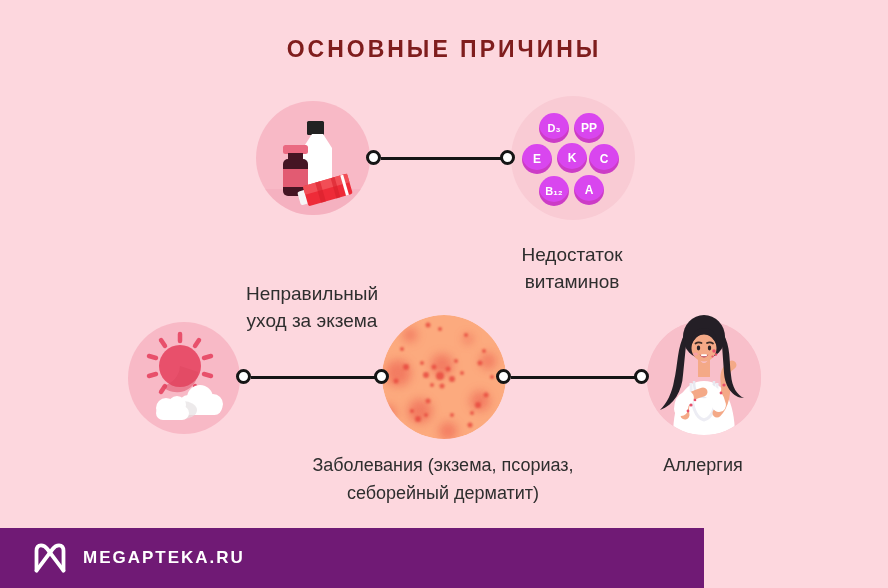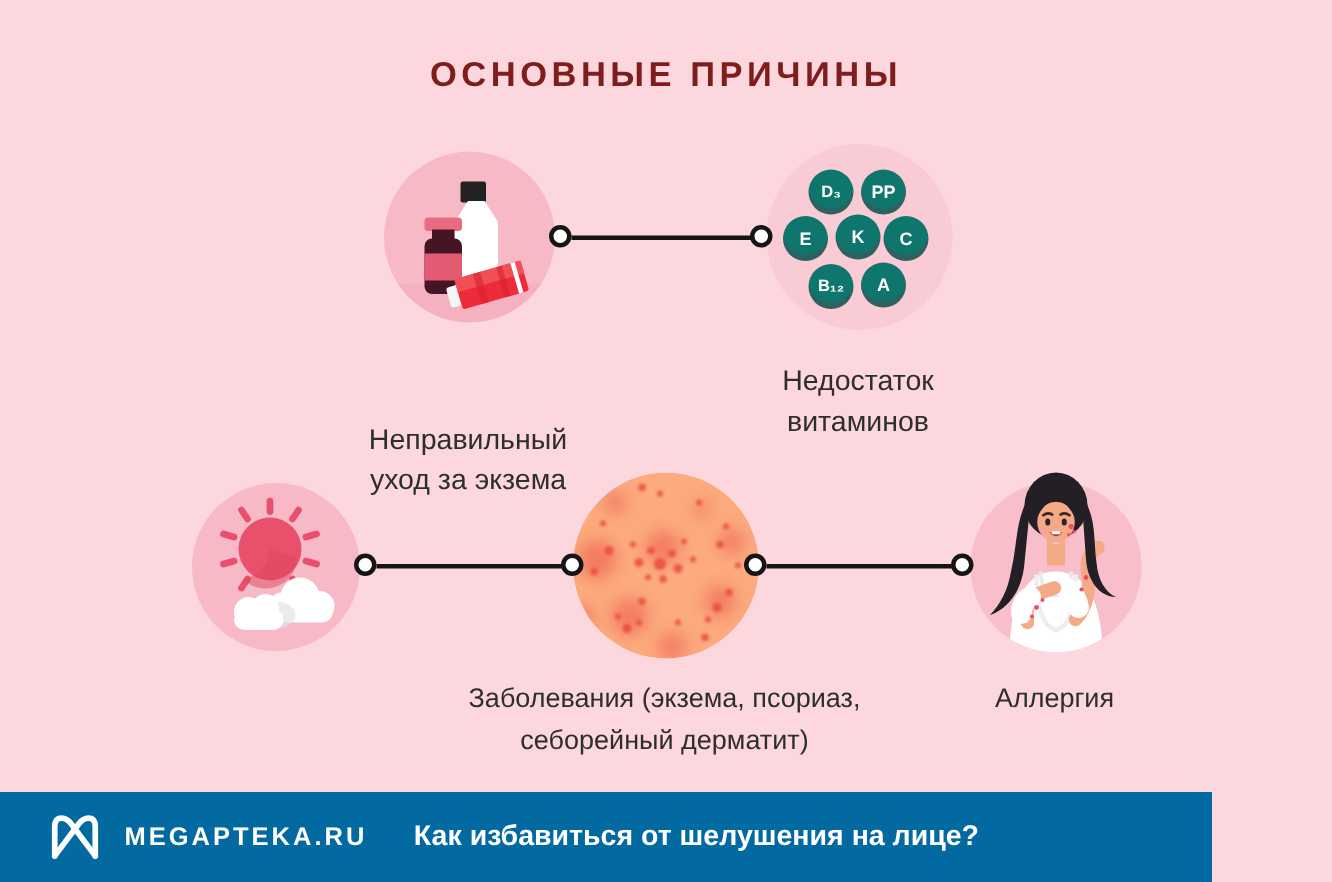--- a/index.html
+++ b/index.html
@@ -31,43 +31,43 @@
   }
   .node-1a{left:366px;top:150px;}
   .node-1b{left:500px;top:150px;}
   .node-2a{left:236px;top:369px;}
   .node-2b{left:374px;top:369px;}
   .node-3a{left:496px;top:369px;}
   .node-3b{left:634px;top:369px;}
 
   .vit-bubble{
     position:absolute;width:30px;height:30px;border-radius:50%;
-    background:#0f766e;color:#FFFFFF;font-weight:700;font-size:12px;
+    background:#d946ef;color:#FFFFFF;font-weight:700;font-size:12px;
     display:flex;align-items:center;justify-content:center;
     box-shadow:inset 0 -4px 0 rgba(160,28,56,.22);
   }
   .v1{left:28px;top:17px;} .v2{left:63px;top:17px;}
   .v3{left:11px;top:48px;} .v4{left:46px;top:47px;} .v5{left:78px;top:48px;}
   .v6{left:28px;top:80px;font-size:11px;text-align:right;} .v7{left:63px;top:79px;}
   .v1{font-size:11px;}
 
   .caption{
     position:absolute;color:#2E2E2E;text-align:center;font-weight:500;
   }
   .cap-row1{font-size:19px;line-height:27px;top:241px;}
   .cap-skincare{left:202px;width:220px;margin-top:39px;}
   .cap-vitamins{left:462px;width:220px;}
   .cap-row2{font-size:18px;line-height:28px;top:451px;}
   .cap-weather{left:104px;width:160px;}
   .cap-disease{left:293px;width:300px;}
   .cap-allergy{left:623px;width:160px;}
 
   .footer{
-    position:absolute;left:0;top:528px;width:808px;height:60px;
-    background:#0369a1;display:flex;align-items:center;
+    position:absolute;left:0;top:528px;width:704px;height:60px;
+    background:#701a75;display:flex;align-items:center;
   }
   .footer .logo{margin-left:30px;flex:0 0 auto;display:block;}
   .brand{
     color:#FFFFFF;font-weight:700;font-size:17px;letter-spacing:2px;
     margin-left:13px;
   }
   .question{
     color:#FFFFFF;font-weight:700;font-size:19px;margin-left:31px;
   }
 </style>
@@ -301,16 +301,15 @@
   <div class="caption cap-row2 cap-allergy">Аллергия</div>
 
   <div class="footer">
     <svg class="logo" width="40" height="36" viewBox="0 0 44 40">
       <g stroke="#FFFFFF" stroke-width="4.2" fill="none" stroke-linecap="round" stroke-linejoin="round">
         <path d="M7 34 L7 12 Q7 6 12 6 Q16 6 19 10 L37 34"></path>
         <path d="M37 34 L37 12 Q37 6 32 6 Q28 6 25 10 L7 34"></path>
       </g>
     </svg>
     <span class="brand">MEGAPTEKA.RU</span>
-    <span class="question">Как избавиться от шелушения на лице?</span>
   </div>
 
 </div>
 
 </body></html>

